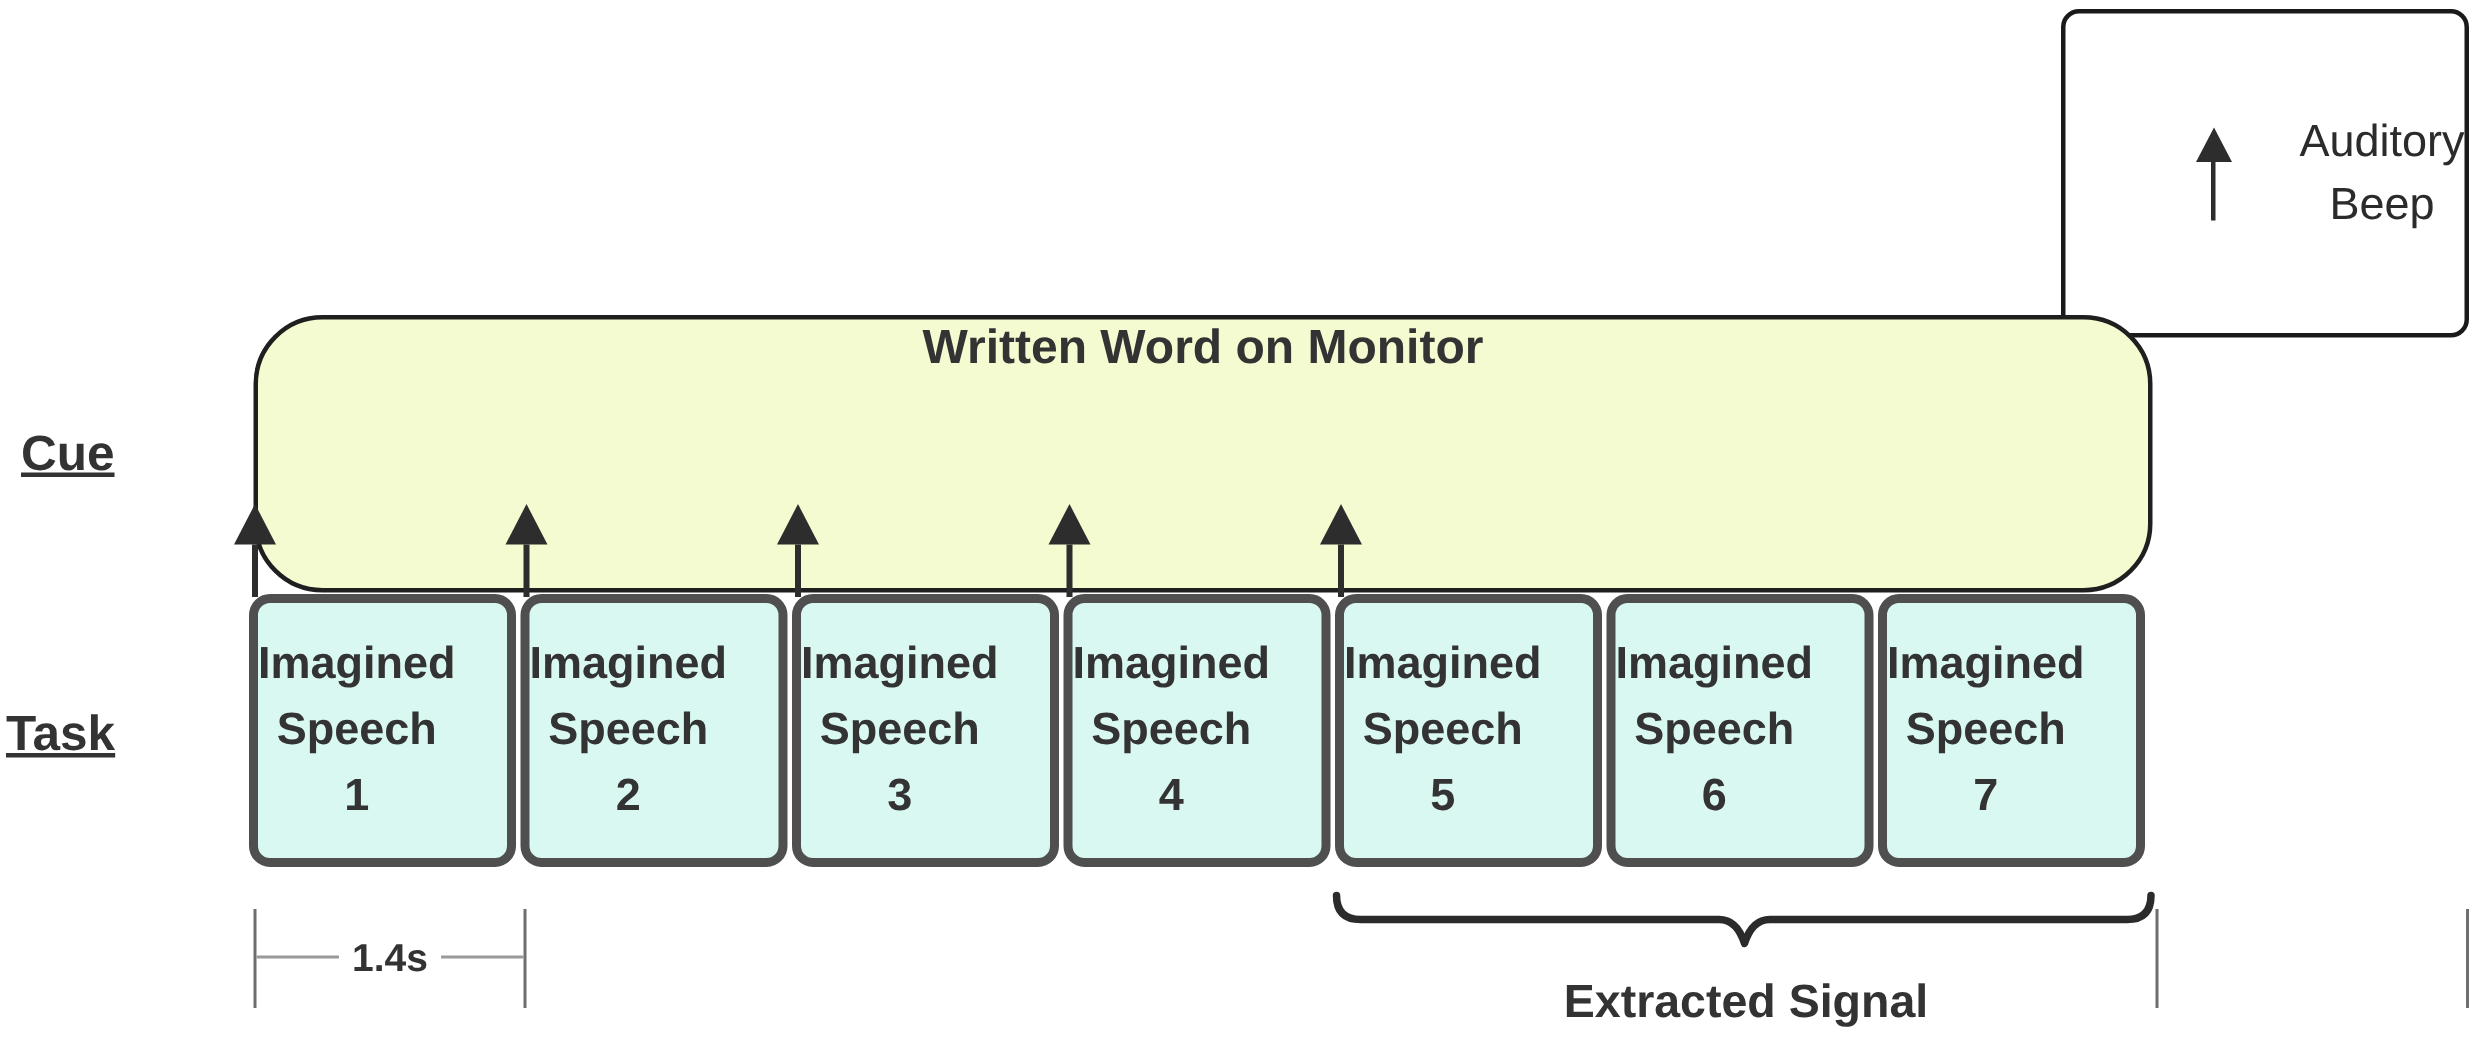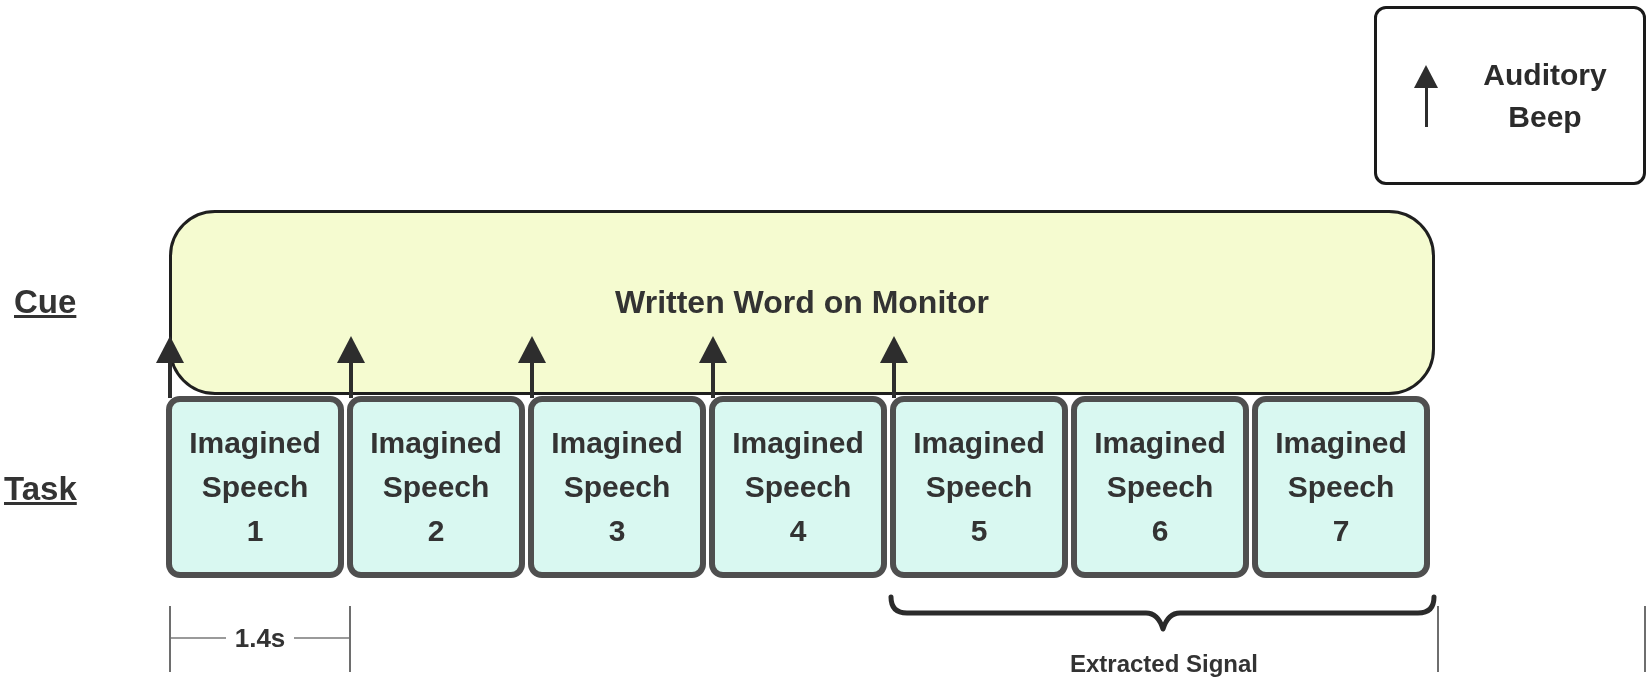--- a/index.html
+++ b/index.html
@@ -13,29 +13,28 @@
     width: 1650px;
     height: 693px;
     background: #ffffff;
     overflow: hidden;
   }
 
   
   .legend {
     position: absolute;
     left: 1374px; top: 6px;
-    width: 272px; height: 179px;
+    width: 272px; height: 219px;
     border: 3px solid #1a1a1a;
     border-radius: 12px;
     background: #ffffff;
     display: flex;
     align-items: center;
-    justify-content: center;
+    justify-content: flex-end;
     gap: 44px;
-    font-weight: bold;
   }
   .legend-text {
     font-size: 30px;
     line-height: 42px;
     color: #2b2b2b;
     text-align: center;
     white-space: pre-line;
   }
 
   
@@ -78,21 +77,21 @@
 
   
   .cue-box {
     position: absolute;
     left: 169px; top: 210px;
     width: 1266px; height: 185px;
     background: #f5fbd0;
     border: 3px solid #1f1f1f;
     border-radius: 46px;
     display: flex;
-    align-items: center;
+    align-items: flex-start;
     justify-content: center;
     z-index: 1;
   }
   .cue-box-label {
     font-size: 32px;
     font-weight: bold;
     color: #333333;
   }
 
   
@@ -104,21 +103,21 @@
     gap: 3px;
     z-index: 2;
   }
   .task-box {
     flex: 0 0 178px;
     background: #d9f8f1;
     border: 6px solid #4f4f4f;
     border-radius: 14px;
     display: flex;
     align-items: center;
-    justify-content: center;
+    justify-content: flex-start;
     text-align: center;
   }
   .task-box.rest { flex: 1 1 auto; }
   .task-box-label {
     font-size: 30px;
     font-weight: bold;
     line-height: 44px;
     color: #333333;
     white-space: pre-line;
   }
@@ -156,21 +155,21 @@
   .dim.speech { left: 169px; width: 182px; }
   .dim.rest   { left: 1437px; width: 209px; }
 
   
   .brace-svg { position: absolute; left: 880px; top: 590px; z-index: 3; }
   .extracted-label {
     position: absolute;
     left: 964px; top: 650px;
     width: 400px;
     text-align: center;
-    font-size: 24px;
+    font-size: 31px;
     font-weight: bold;
     color: #333333;
   }
 </style>
 </head>
 <body>
 
 <div class="canvas">
 
   <div class="legend">

